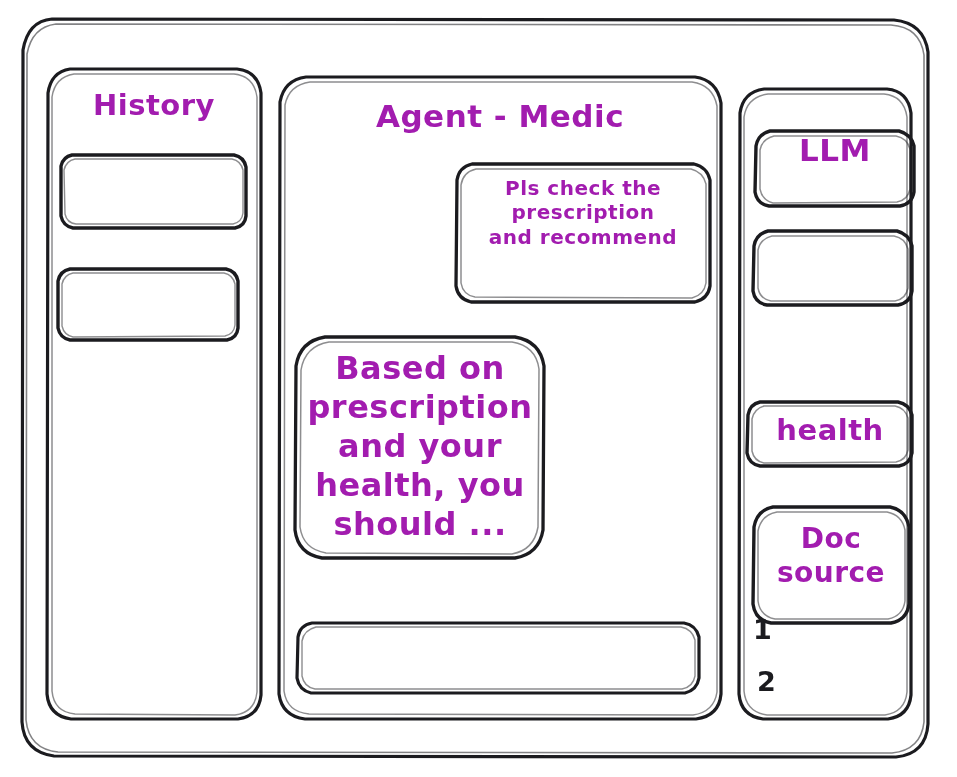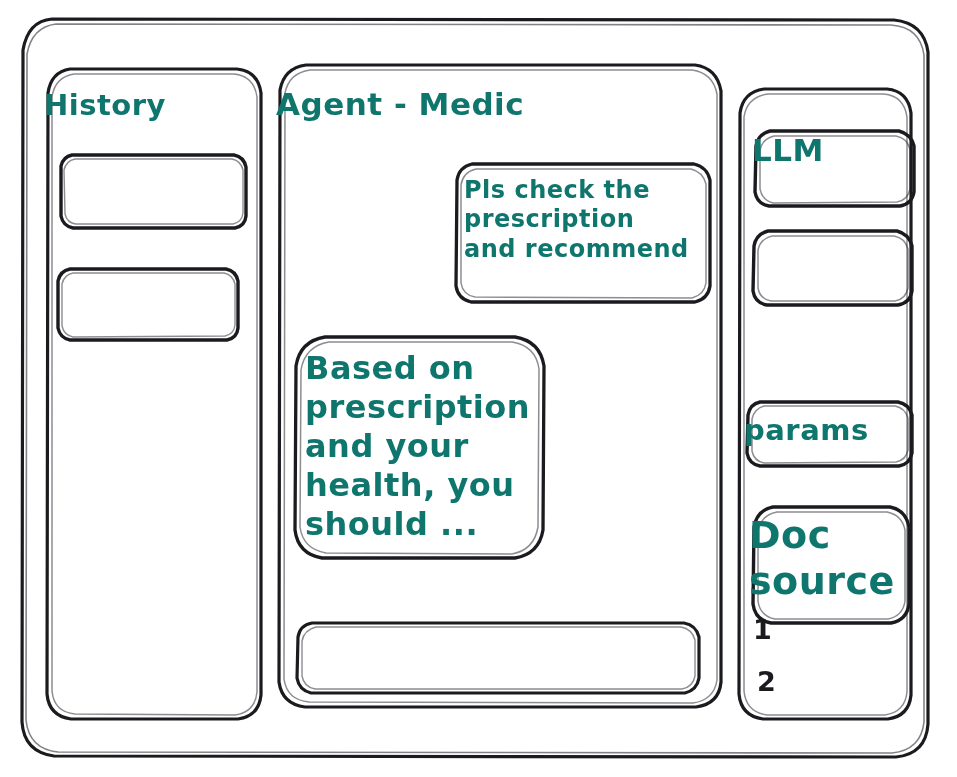--- a/index.html
+++ b/index.html
@@ -32,25 +32,25 @@
   .sketch > svg.frame path {
     fill: none;
     stroke: #1b1b1f;
     stroke-linecap: round;
     stroke-linejoin: round;
   }
 
   .label {
     position: relative;
     z-index: 2;
-    text-align: left;
+    text-align: center;
     font-family: "DejaVu Sans", sans-serif;
     font-weight: 700;
     letter-spacing: 0.5px;
-    color: #0f766e;
+    color: #a21caf;
     white-space: pre-line;
     line-height: 1.22;
     user-select: none;
   }
 
   
   #window-frame {
     left: 18px;  top: 16px;
     width: 914px; height: 744px;
   }
@@ -68,33 +68,33 @@
     left: 58px; top: 152px;
     width: 191px; height: 78px;
   }
   #history-item-2 {
     left: 55px; top: 266px;
     width: 186px; height: 76px;
   }
 
   
   #main-panel {
-    left: 276px; top: 62px;
+    left: 276px; top: 74px;
     width: 448px; height: 648px;
   }
   #agent-title {
     margin-top: 24px;
     font-size: 31px;
   }
   #user-bubble {
     left: 452px; top: 160px;
     width: 262px; height: 146px;
   }
   #user-bubble .label {
-    font-size: 24px;
+    font-size: 20px;
     padding: 16px 12px 0 12px;
   }
   #assistant-bubble {
     left: 291px; top: 333px;
     width: 258px; height: 229px;
   }
   #assistant-bubble .label {
     font-size: 32px;
     padding: 16px 14px 0 14px;
   }
@@ -120,21 +120,21 @@
     left: 744px; top: 399px;
     width: 172px; height: 69px;
   }
   #tool-docsource {
     left: 749px; top: 504px;
     width: 164px; height: 122px;
   }
   #tool-llm .label,
   #tool-ocr .label { font-size: 31px; margin-top: 4px; }
   #tool-params .label { font-size: 29px; margin-top: 14px; }
-  #tool-docsource .label { font-size: 38px; margin-top: 8px; }
+  #tool-docsource .label { font-size: 28px; margin-top: 18px; }
 
   .doc-marker {
     position: absolute;
     z-index: 3;
     font-family: "DejaVu Sans", sans-serif;
     font-weight: 700;
     font-size: 27px;
     color: #1b1b1f;
     user-select: none;
   }
@@ -233,21 +233,21 @@
     <path d="M18 3 Q6 6 4 18 L3 63 Q5 75 17 77 L148 77 Q160 75 162 63 L162 18 Q159 6 147 3 Z" stroke-width="3.4"></path>
     <path d="M22 8 Q10 11 8 22 L8 60 Q10 71 21 73 L145 73 Q156 71 158 60 L158 21 Q155 10 144 8 Z" stroke-width="1.5" opacity="0.5"></path>
   </svg>
 </div>
 
 <div class="sketch" id="tool-params">
   <svg class="frame" viewBox="0 0 172 69" preserveAspectRatio="none">
     <path d="M16 3 Q6 5 4 16 L3 54 Q5 65 16 67 L155 67 Q166 65 168 54 L168 16 Q165 5 154 3 Z" stroke-width="3.4"></path>
     <path d="M20 7 Q10 10 8 20 L8 52 Q10 62 20 64 L152 63 Q162 61 164 51 L164 19 Q161 9 151 7 Z" stroke-width="1.5" opacity="0.5"></path>
   </svg>
-  <div class="label">params</div>
+  <div class="label">health</div>
 </div>
 
 <div class="sketch" id="tool-docsource">
   <svg class="frame" viewBox="0 0 164 122" preserveAspectRatio="none">
     <path d="M24 3 Q8 6 5 23 L4 100 Q6 116 22 119 L142 119 Q158 116 160 100 L160 23 Q157 6 141 3 Z" stroke-width="3.4"></path>
     <path d="M28 8 Q12 11 9 27 L9 97 Q11 112 26 115 L139 115 Q154 112 156 97 L156 26 Q153 11 138 8 Z" stroke-width="1.5" opacity="0.5"></path>
   </svg>
   <div class="label">Doc
 source</div>
 </div>

